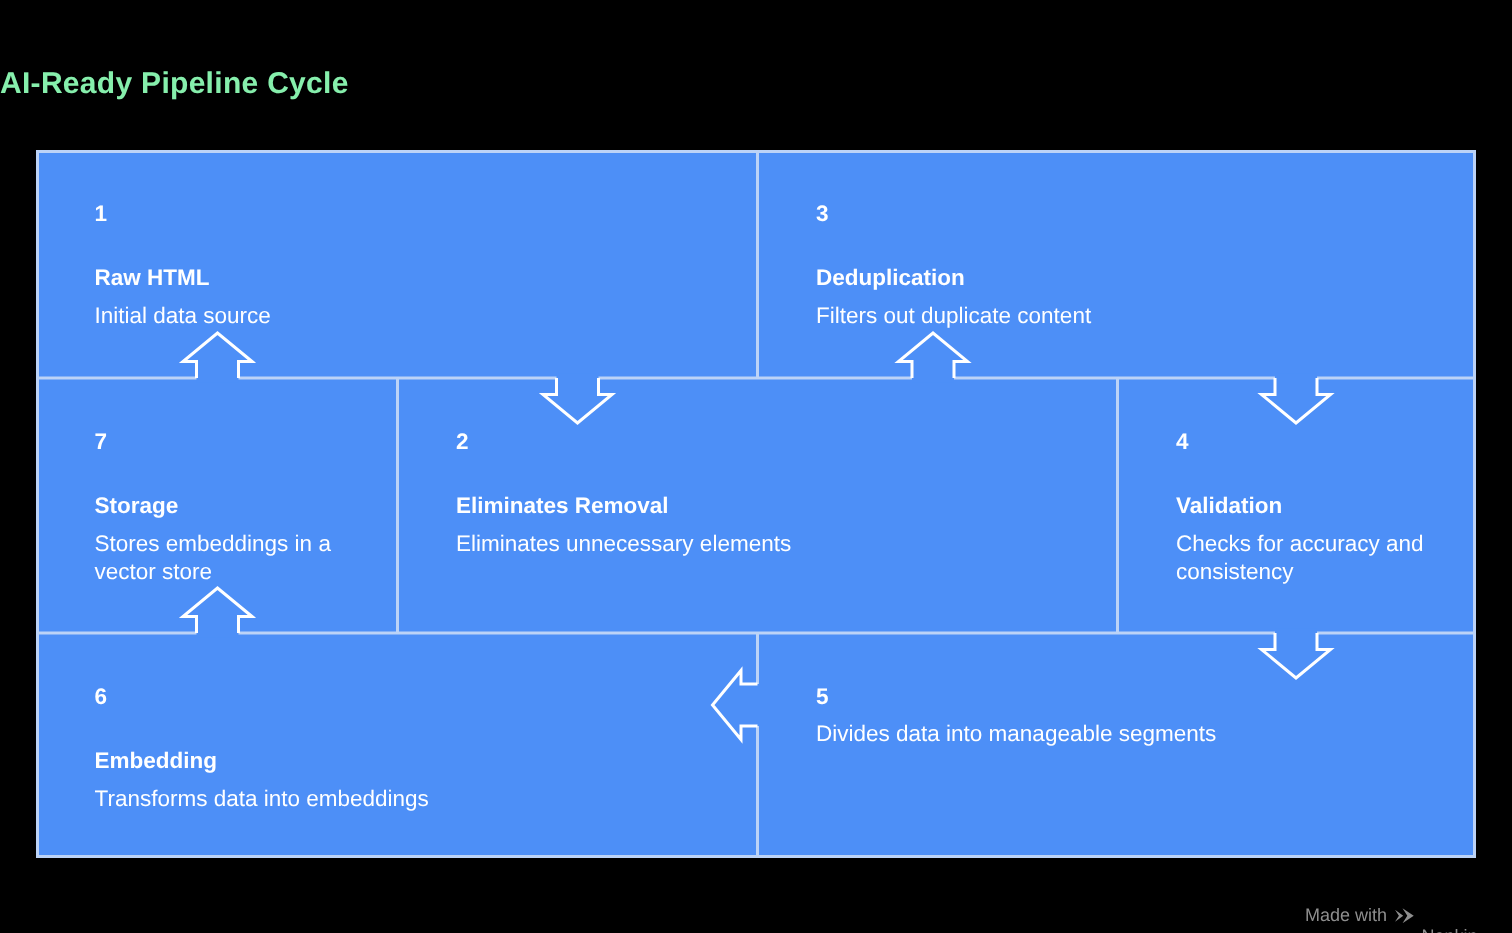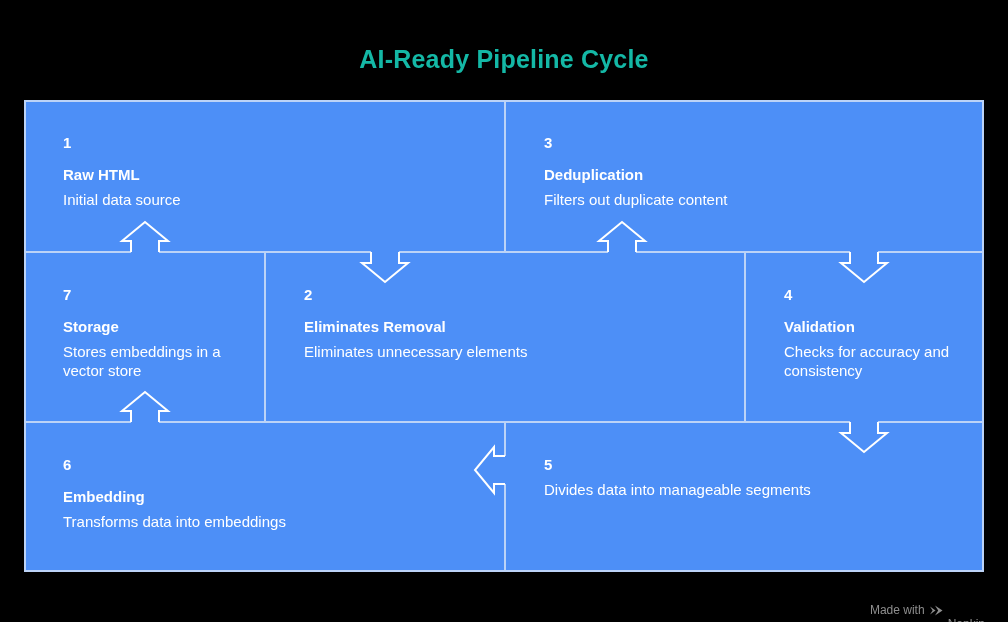--- a/index.html
+++ b/index.html
@@ -10,25 +10,25 @@
     height: 622px;
     overflow: hidden;
     font-family: "Liberation Sans", sans-serif;
     position: relative;
   }
   .page-title {
     position: absolute;
     top: 45px;
     left: 0;
     width: 100%;
-    text-align: center;
-    font-size: 25px;
+    text-align: left;
+    font-size: 20px;
     font-weight: bold;
     letter-spacing: 0.2px;
-    color: #14b8a6;
+    color: #86efac;
   }
   .diagram {
     position: absolute;
     left: 24px;
     top: 100px;
     width: 960px;
     height: 472px;
     background: #4D8FF7;
   }
   .diagram svg.grid-layer {
@@ -47,21 +47,21 @@
   }
   .cell .num {
     font-size: 15px;
     font-weight: bold;
     line-height: 17px;
   }
   .cell .cell-title {
     font-size: 15px;
     font-weight: bold;
     line-height: 17px;
-    margin-top: 15px;
+    margin-top: 26px;
   }
   .cell .cell-desc {
     font-size: 15px;
     font-weight: normal;
     line-height: 19px;
     margin-top: 7px;
   }
   .footer {
     position: absolute;
     top: 589px;

